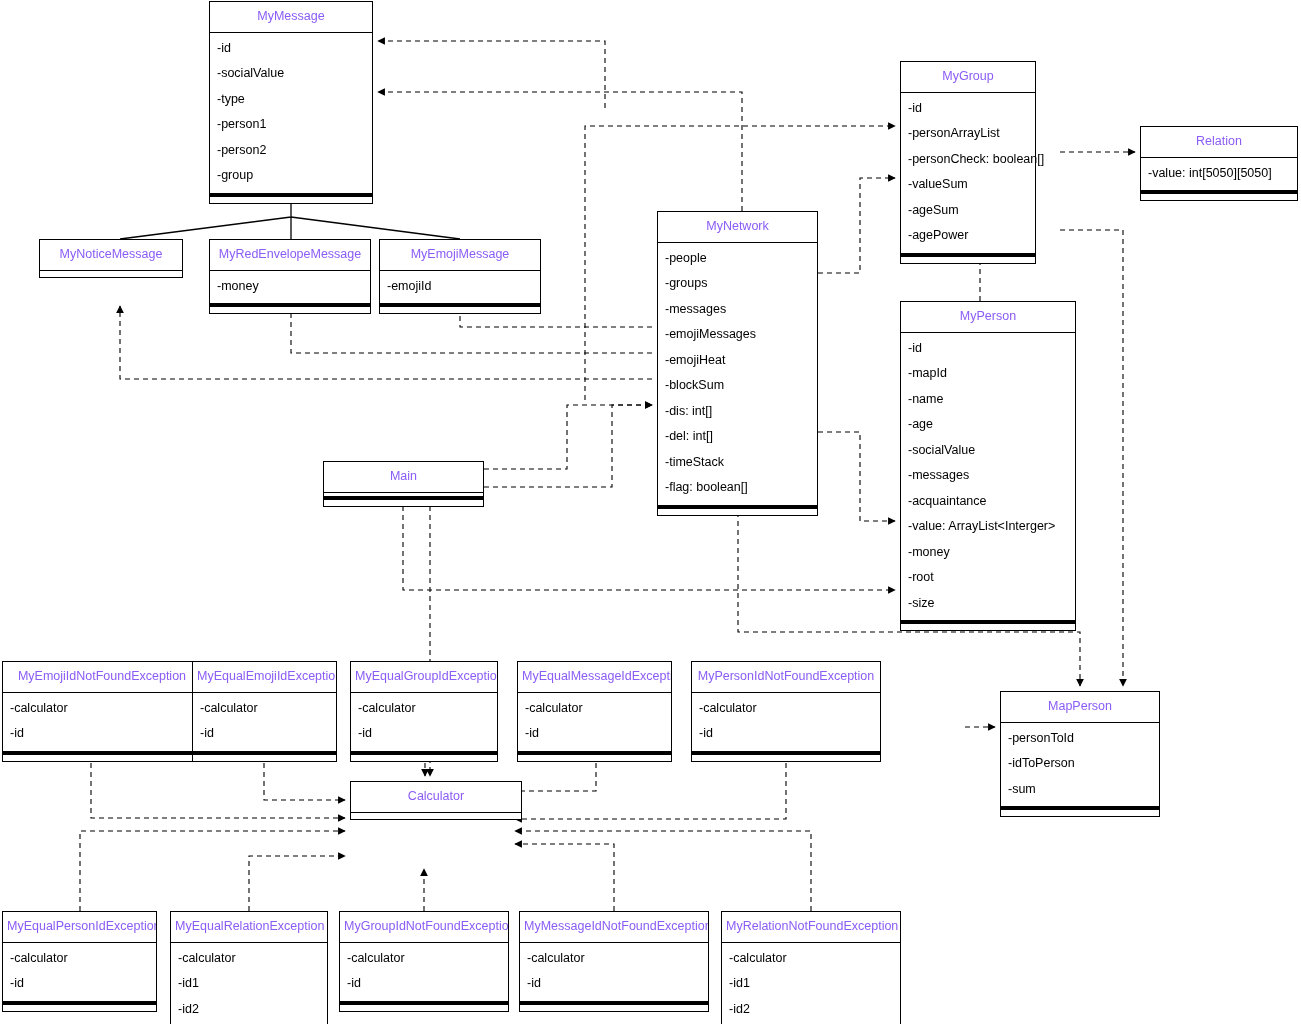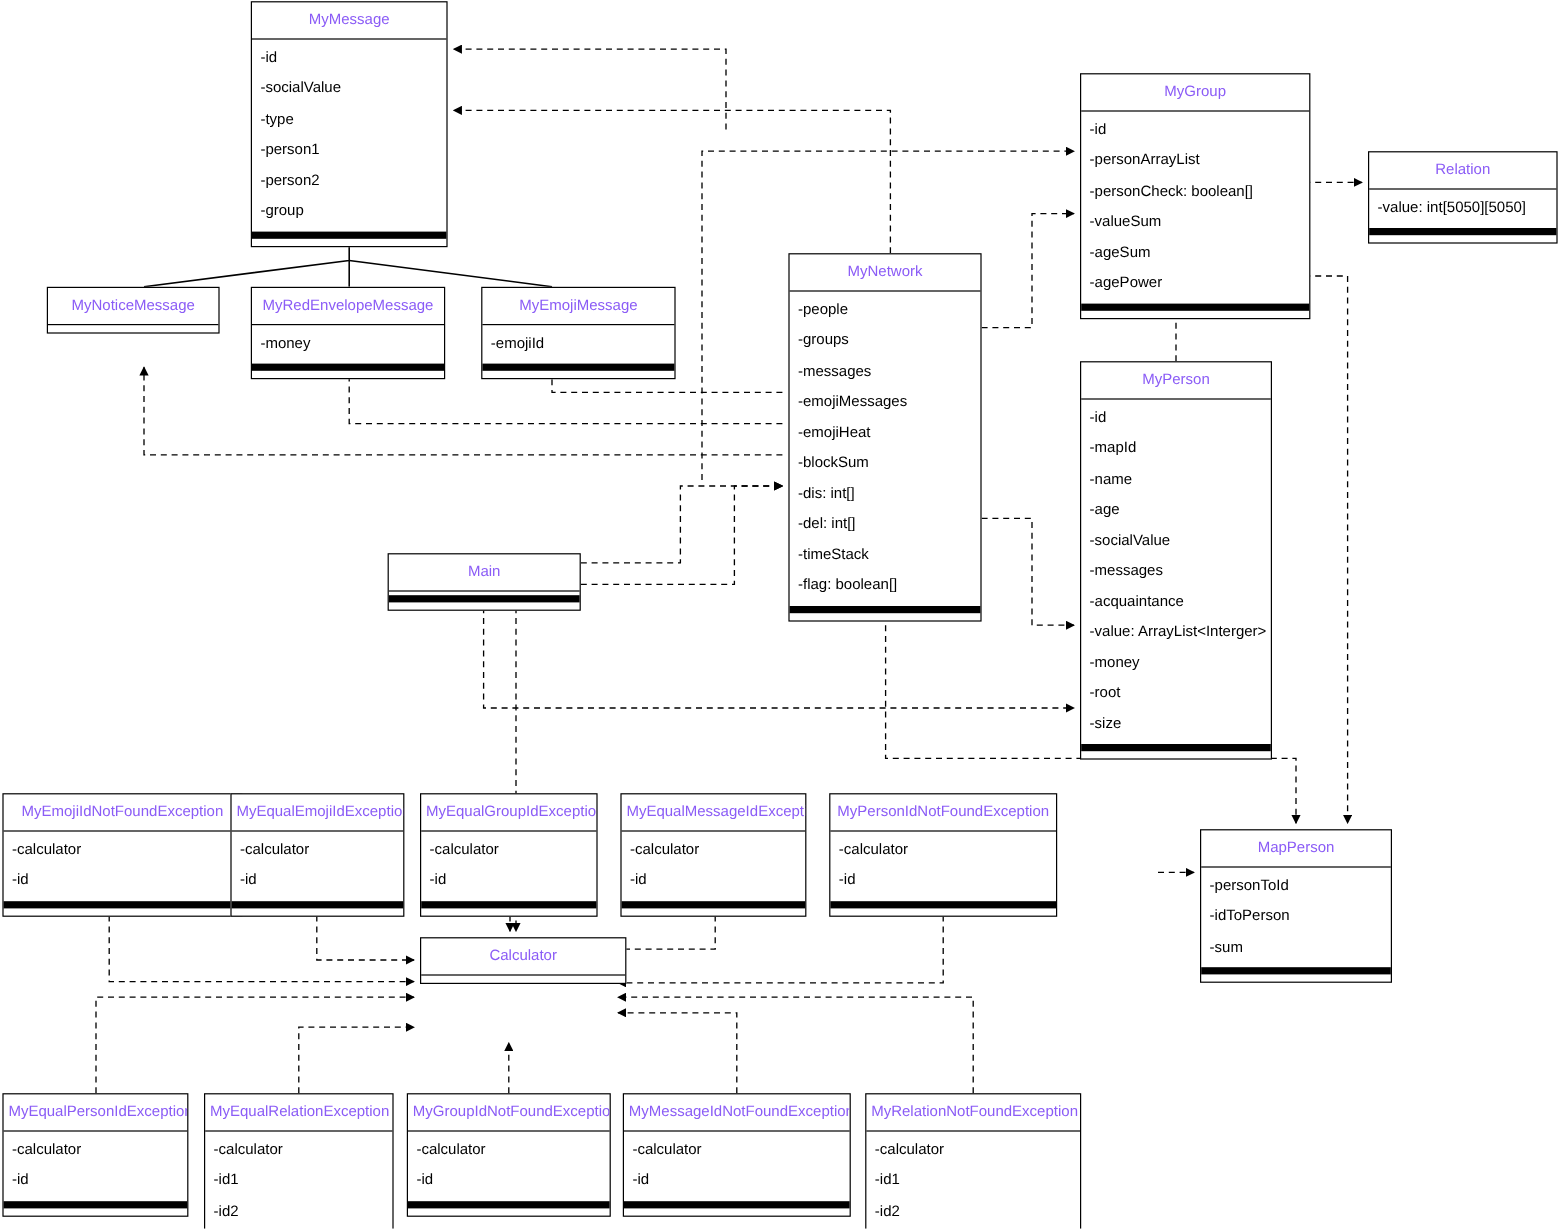--- a/index.html
+++ b/index.html
@@ -35,21 +35,21 @@
     text-align: center;
     font-size: 12.5px;
     color: #8b5cf6;
     line-height: 1;
     padding: 8px 4px 9px 4px;
     border-bottom: 1px solid #000000;
     white-space: nowrap;
     overflow: hidden;
   }
   .uml-attrs {
-    border-bottom: 6px solid #000000;
+    border-bottom: 4px solid #000000;
     padding: 3px 0 4px 0;
   }
   .uml-attr {
     font-size: 12.5px;
     color: #000000;
     line-height: 1;
     padding: 6px 0 7px 7px;
     white-space: nowrap;
   }
   .uml-ops {
@@ -147,21 +147,21 @@
         <div class="uml-title">MyNoticeMessage</div>
         <div class="uml-ops"></div>
       </div>
       <div class="uml-class" style="left: 209px; top: 239px; width: 162px;">
         <div class="uml-title">MyRedEnvelopeMessage</div>
         <div class="uml-attrs">
           <div class="uml-attr">-money</div>
         </div>
         <div class="uml-ops"></div>
       </div>
-      <div class="uml-class" style="left: 379px; top: 239px; width: 162px; margin-left: 22px;">
+      <div class="uml-class" style="left: 379px; top: 239px; width: 162px;">
         <div class="uml-title">MyEmojiMessage</div>
         <div class="uml-attrs">
           <div class="uml-attr">-emojiId</div>
         </div>
         <div class="uml-ops"></div>
       </div>
       <div class="uml-class" style="left: 657px; top: 211px; width: 161px;">
         <div class="uml-title">MyNetwork</div>
         <div class="uml-attrs">
           <div class="uml-attr">-people</div>
@@ -170,40 +170,40 @@
           <div class="uml-attr">-emojiMessages</div>
           <div class="uml-attr">-emojiHeat</div>
           <div class="uml-attr">-blockSum</div>
           <div class="uml-attr">-dis: int[]</div>
           <div class="uml-attr">-del: int[]</div>
           <div class="uml-attr">-timeStack</div>
           <div class="uml-attr">-flag: boolean[]</div>
         </div>
         <div class="uml-ops"></div>
       </div>
-      <div class="uml-class" style="left: 900px; top: 61px; width: 192px;">
+      <div class="uml-class" style="left: 900px; top: 61px; width: 136px;">
         <div class="uml-title">MyGroup</div>
         <div class="uml-attrs">
           <div class="uml-attr">-id</div>
           <div class="uml-attr">-personArrayList</div>
           <div class="uml-attr">-personCheck: boolean[]</div>
           <div class="uml-attr">-valueSum</div>
           <div class="uml-attr">-ageSum</div>
           <div class="uml-attr">-agePower</div>
         </div>
         <div class="uml-ops"></div>
       </div>
       <div class="uml-class" style="left: 1140px; top: 126px; width: 158px;">
         <div class="uml-title">Relation</div>
         <div class="uml-attrs">
           <div class="uml-attr">-value: int[5050][5050]</div>
         </div>
         <div class="uml-ops"></div>
       </div>
-      <div class="uml-class" style="left: 900px; top: 301px; width: 160px;">
+      <div class="uml-class" style="left: 900px; top: 301px; width: 176px;">
         <div class="uml-title">MyPerson</div>
         <div class="uml-attrs">
           <div class="uml-attr">-id</div>
           <div class="uml-attr">-mapId</div>
           <div class="uml-attr">-name</div>
           <div class="uml-attr">-age</div>
           <div class="uml-attr">-socialValue</div>
           <div class="uml-attr">-messages</div>
           <div class="uml-attr">-acquaintance</div>
           <div class="uml-attr">-value: ArrayList&lt;Interger&gt;</div>

